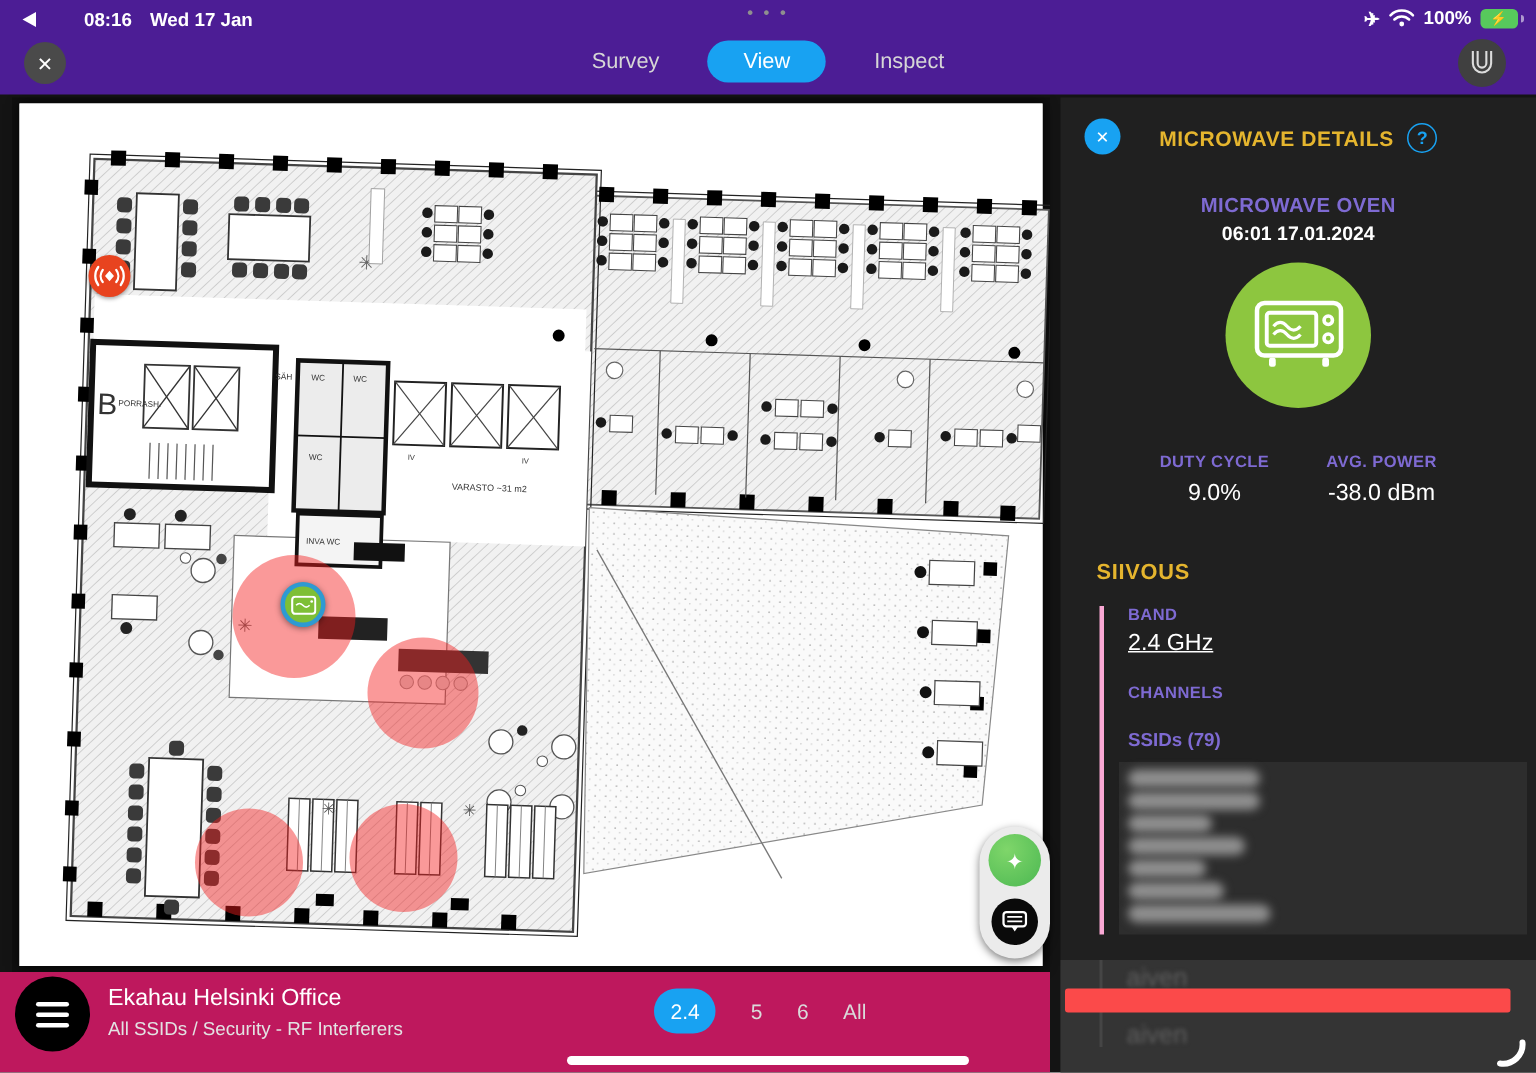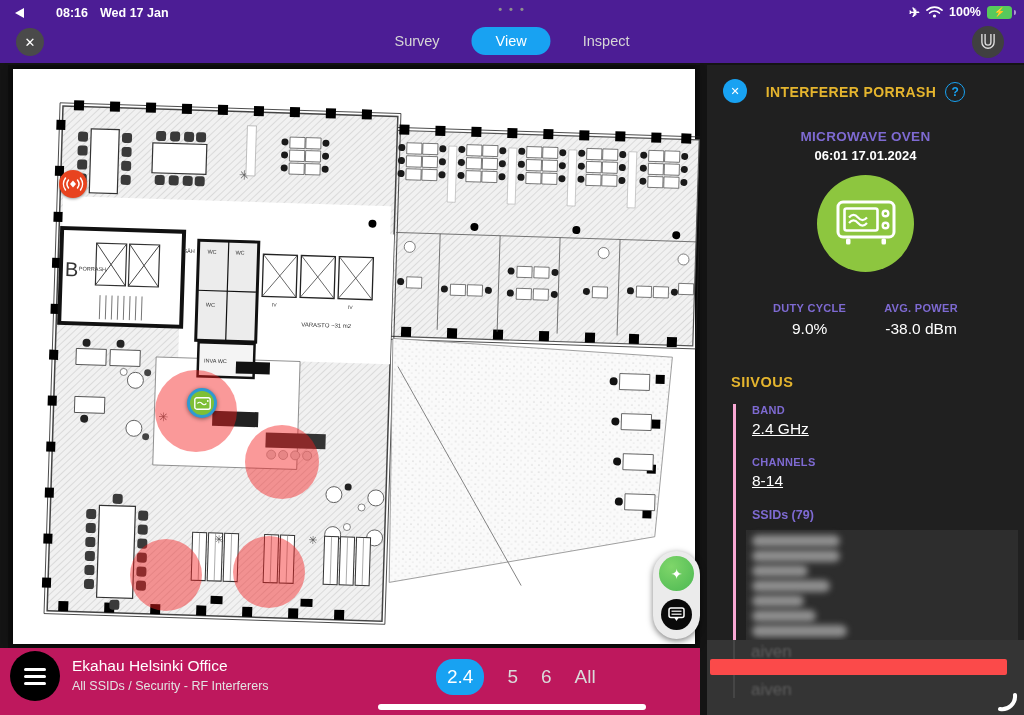--- a/index.html
+++ b/index.html
@@ -60,21 +60,21 @@
   .pb-line{position:absolute;left:26px;top:0;width:2px;height:58px;background:#454545;}
   .aiven{position:absolute;left:44px;color:#5e5e5e;font-size:17px;filter:blur(1.3px);}
   .alert-bar{position:absolute;left:3px;top:19px;width:297px;height:16px;background:#fb4a4a;border-radius:2px;}
   .spin-arc{position:absolute;right:5px;bottom:3px;}
   
   .bottombar{position:absolute;left:0;top:648px;width:700px;height:67px;background:#be185d;}
   .menu-btn{position:absolute;left:10px;top:3px;width:50px;height:50px;border-radius:50%;background:#000;display:flex;flex-direction:column;align-items:center;justify-content:center;gap:4px;cursor:pointer;}
   .menu-btn span{display:block;width:22px;height:3px;border-radius:2px;background:#fff;}
   .bb-title{position:absolute;left:72px;top:9px;color:#fff;font-size:15.5px;}
   .bb-sub{position:absolute;left:72px;top:31px;color:#e3e3e3;font-size:12.5px;}
-  .bands{position:absolute;left:436px;top:11px;display:flex;align-items:center;gap:23px;color:#dadada;font-size:19px;}
+  .bands{position:absolute;left:436px;top:11px;display:flex;align-items:center;gap:23px;color:#dadada;font-size:14px;}
   .band{cursor:pointer;}
   .band.active{background:#18a2f2;color:#fff;border-radius:17px;padding:7px 11px;}
   .home-indicator{position:absolute;left:378px;top:704px;width:268px;height:6px;border-radius:3px;background:#fff;z-index:20;}
   
   .pt{fill:#333;font-family:"Liberation Sans",sans-serif;}
 </style>
 </head>
 <body>
 
 <div class="topbar">
@@ -449,21 +449,21 @@
           <path d="M6.5,11 l2,3 l2,-3 z" fill="#fff"></path>
         </svg>
       </div>
     </div>
   </div>
 </div>
 
 <div class="panel">
   <div class="panel-header">
     <div class="panel-close">✕</div>
-    <div class="panel-title">INTERFERER PORRASH</div>
+    <div class="panel-title">MICROWAVE DETAILS</div>
     <div class="help-btn">?</div>
   </div>
   <div class="itype">MICROWAVE OVEN</div>
   <div class="itime">06:01 17.01.2024</div>
   <div class="icircle">
     <svg width="60" height="47" viewBox="0 0 60 47">
       <rect x="2" y="2" width="56" height="35" rx="5" fill="none" stroke="#fff" stroke-width="3"></rect>
       <rect x="8.5" y="8.5" width="33" height="22" rx="2" fill="none" stroke="#fff" stroke-width="2.6"></rect>
       <path d="M13,17.5 c3,-3.4 6,-3.4 9,0 c3,3.4 6,3.4 9,0" fill="none" stroke="#fff" stroke-width="2.2"></path>
       <path d="M13,23 c3,-3.4 6,-3.4 9,0 c3,3.4 6,3.4 9,0" fill="none" stroke="#fff" stroke-width="2.2"></path>
@@ -481,21 +481,20 @@
     <div>
       <div class="stat-label">AVG. POWER</div>
       <div class="stat-value">-38.0 dBm</div>
     </div>
   </div>
   <div class="impact-h">SIIVOUS</div>
   <div class="impact-body">
     <div class="f-label">BAND</div>
     <div class="f-value">2.4 GHz</div>
     <div class="f-label gap18">CHANNELS</div>
-    <div class="f-value">8-14</div>
     <div class="ssids-label">SSIDs (79)</div>
     <div class="blur-list">
         <div class="blur-row" style="width: 88px;"></div>
         <div class="blur-row" style="width: 88px;"></div>
         <div class="blur-row" style="width: 56px;"></div>
         <div class="blur-row" style="width: 78px;"></div>
         <div class="blur-row" style="width: 52px;"></div>
         <div class="blur-row" style="width: 64px;"></div>
         <div class="blur-row" style="width: 95px;"></div>
       </div>

